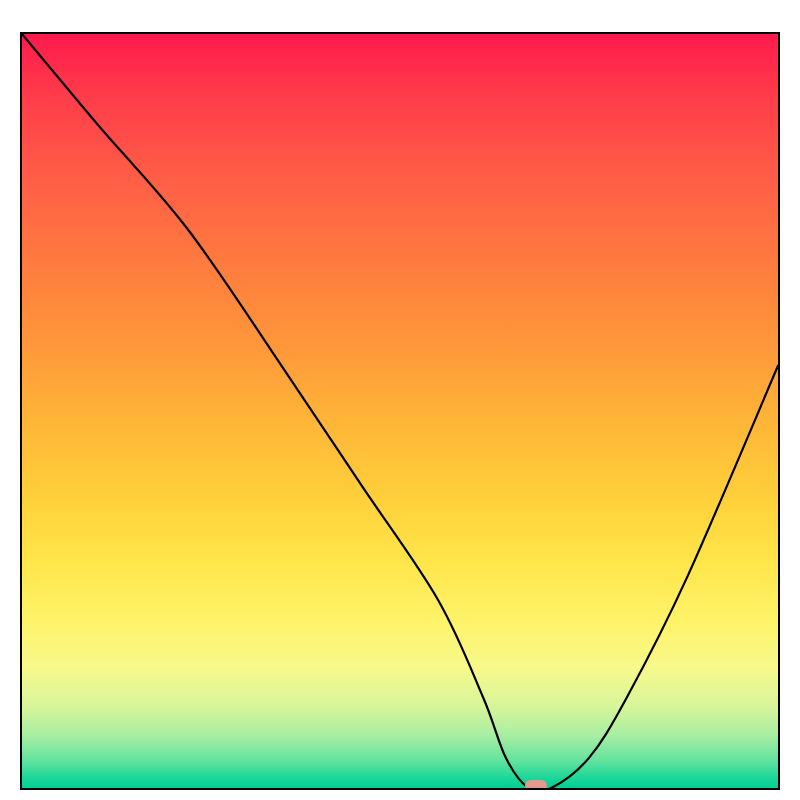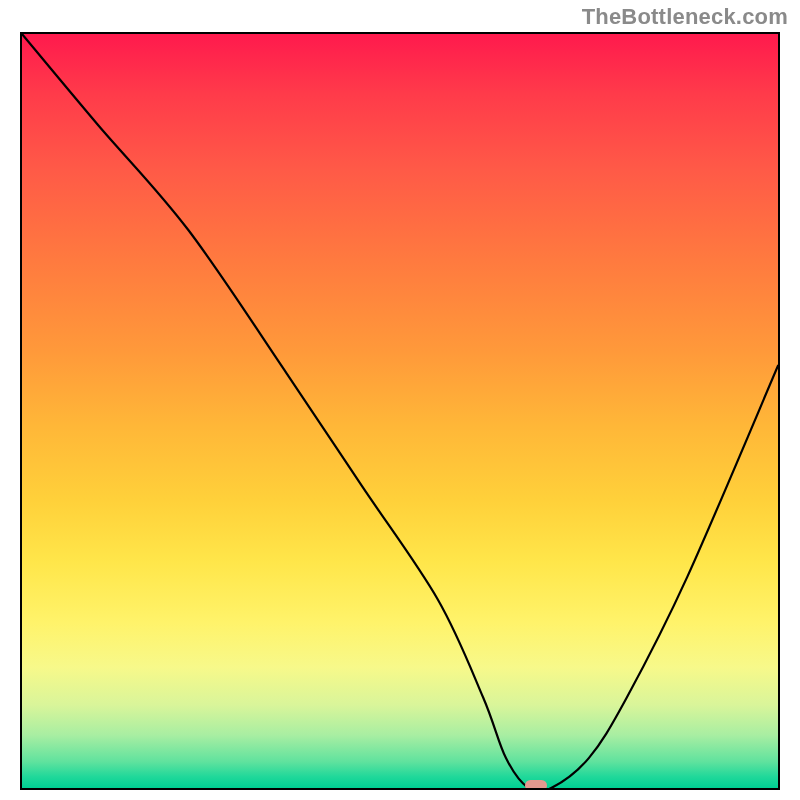--- a/index.html
+++ b/index.html
@@ -68,21 +68,20 @@
     height: 11px;
     background: #e2998f;
     border-radius: 6px;
   }
 </style>
 </head>
 <body>
 
 <div class="outer">
 
-  <div class="attribution">TheBottleneck.com</div>
 
   <div class="frame">
     <div class="gradient"></div>
 
     <svg class="curve" viewBox="0 0 756 754" preserveAspectRatio="none">
       <path id="curve-path" fill="none" stroke="#000000" stroke-width="2.2" stroke-linecap="round" stroke-linejoin="round" d="M 0.00 0.00 C 12.60 15.08, 47.88 57.81, 75.60 90.48 C 103.32 123.15, 134.82 154.57, 166.32 196.04 C 197.82 237.51, 235.62 296.57, 264.60 339.30 C 293.58 382.03, 315.00 414.70, 340.20 452.40 C 365.40 490.10, 395.64 530.31, 415.80 565.50 C 435.96 600.69, 449.82 637.13, 461.16 663.52 C 472.50 689.91, 476.28 708.76, 483.84 723.84 C 491.40 738.92, 498.96 748.97, 506.52 754.00 C 514.08 759.03, 519.12 759.03, 529.20 754.00 C 539.28 748.97, 554.40 738.92, 567.00 723.84 C 579.60 708.76, 588.42 693.68, 604.80 663.52 C 621.18 633.36, 640.08 598.17, 665.28 542.88 C 690.48 487.59, 740.88 366.95, 756.00 331.76"></path>
     </svg>
 
     <div class="marker" id="opt-marker" style="left: 503.08px; top: 746px; background: rgb(226, 153, 143);"></div>
   </div>

